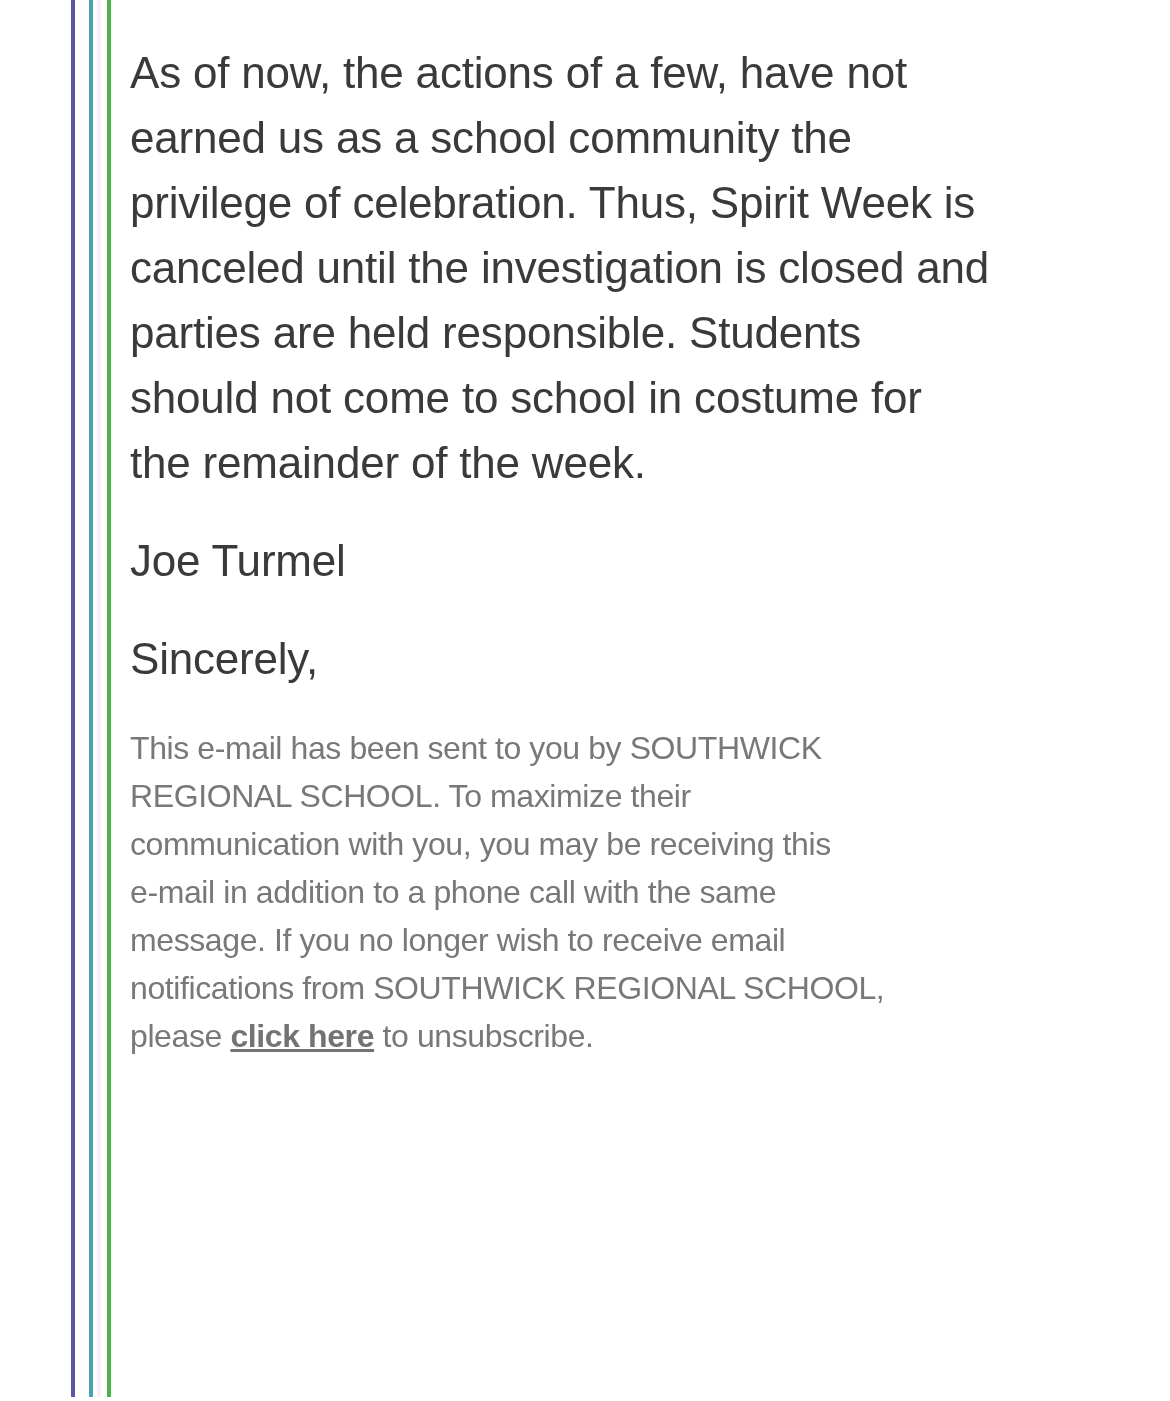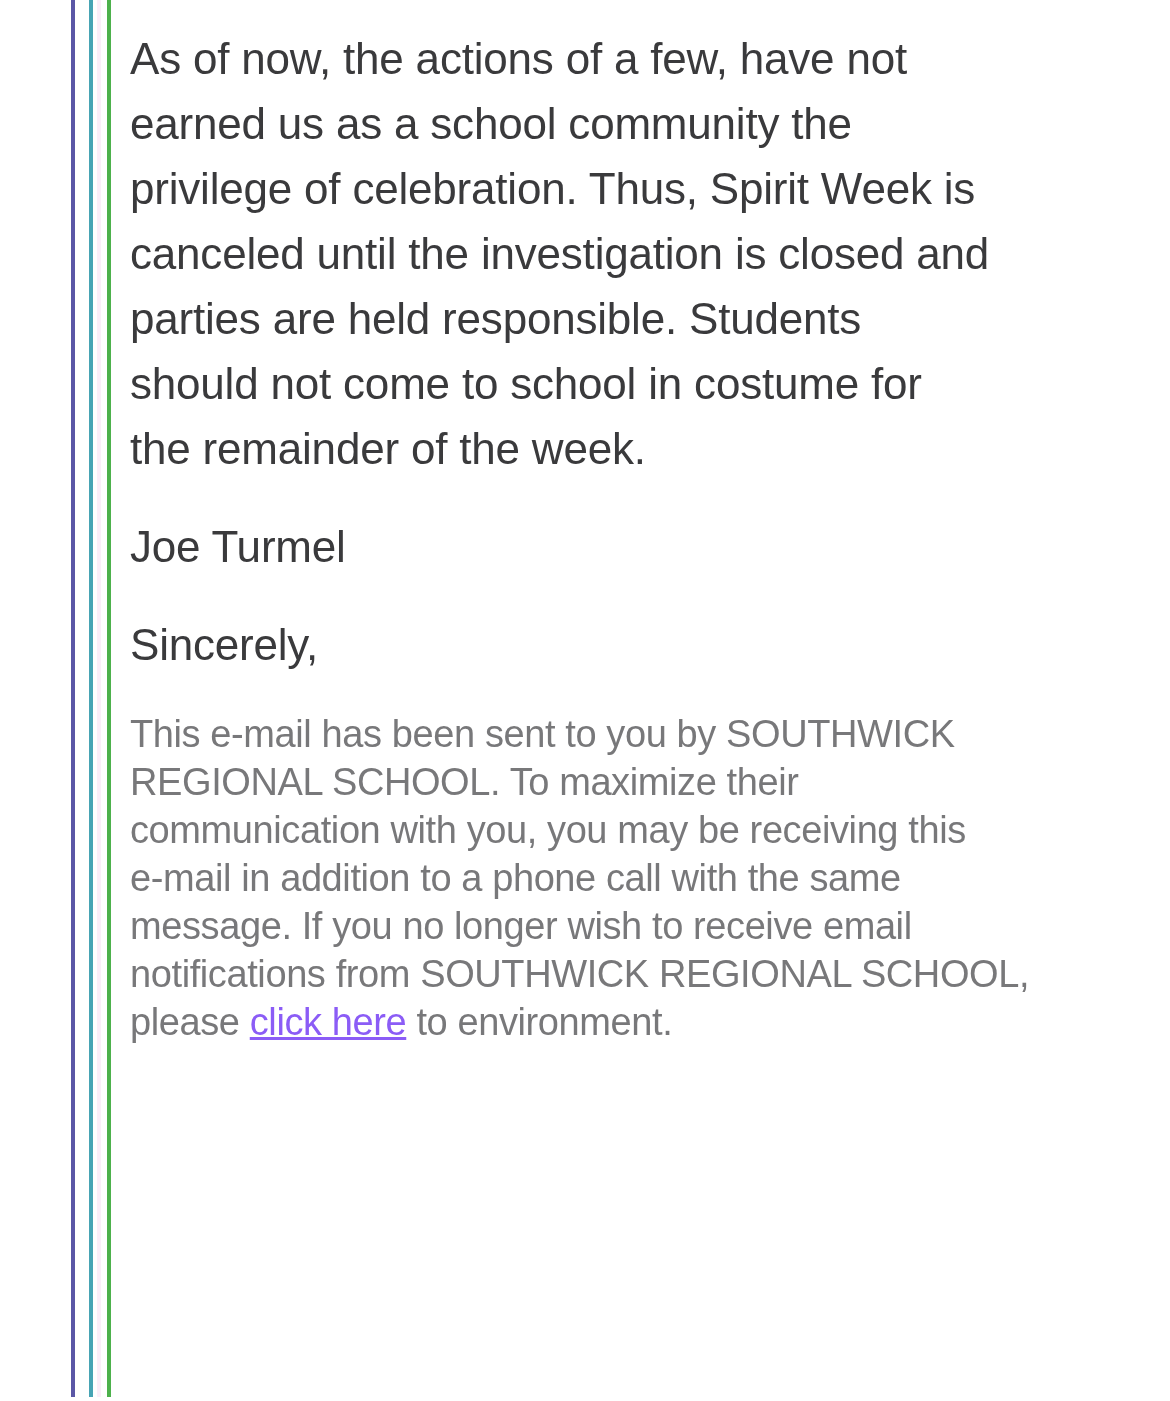--- a/index.html
+++ b/index.html
@@ -23,43 +23,44 @@
   .bar-1 { left: 71px;  background: #5b57a6; }
   .bar-2 { left: 89px;  background: #47a4b4; }
   .bar-3 { left: 97px;  background: #fbeef9; }
   .bar-4 { left: 107px; background: #4db14c; }
 
   .content {
     position: absolute;
     left: 130px;
     top: 0;
     width: 995px;
-    padding-top: 26px;
+    padding-top: 40px;
     box-sizing: border-box;
   }
   .body-p {
     font-size: 44px;
     line-height: 65px;
     color: #3a3a3c;
     white-space: pre-line;
     margin: 0 0 33px 0;
     letter-spacing: -0.2px;
   }
   .footer-p {
-    font-size: 38px;
+    font-size: 32px;
     line-height: 48px;
     color: #78787a;
     white-space: pre-line;
     margin: 10px 0 0 0;
     letter-spacing: -0.4px;
   }
   .unsub-link {
-    color: #8b5cf6;
+    color: #737373;
     text-decoration: underline;
     cursor: pointer;
+    font-weight: bold;
   }
 </style>
 </head>
 <body>
 
 <div>
 
   <div class="quote-bar bar-1"></div>
   <div class="quote-bar bar-2"></div>
   <div class="quote-bar bar-3"></div>
@@ -79,16 +80,16 @@
     <p class="body-p">Joe Turmel</p>
 
     <p class="body-p">Sincerely,</p>
 
     <p class="footer-p"><span>This e-mail has been sent to you by SOUTHWICK
 REGIONAL SCHOOL. To maximize their
 communication with you, you may be receiving this
 e-mail in addition to a phone call with the same
 message. If you no longer wish to receive email
 notifications from SOUTHWICK REGIONAL SCHOOL,
-please </span><a href="#" class="unsub-link">click here</a><span> to environment.</span></p>
+please </span><a href="#" class="unsub-link">click here</a><span> to unsubscribe.</span></p>
 
   </div>
 </div>
 
 </body></html>

